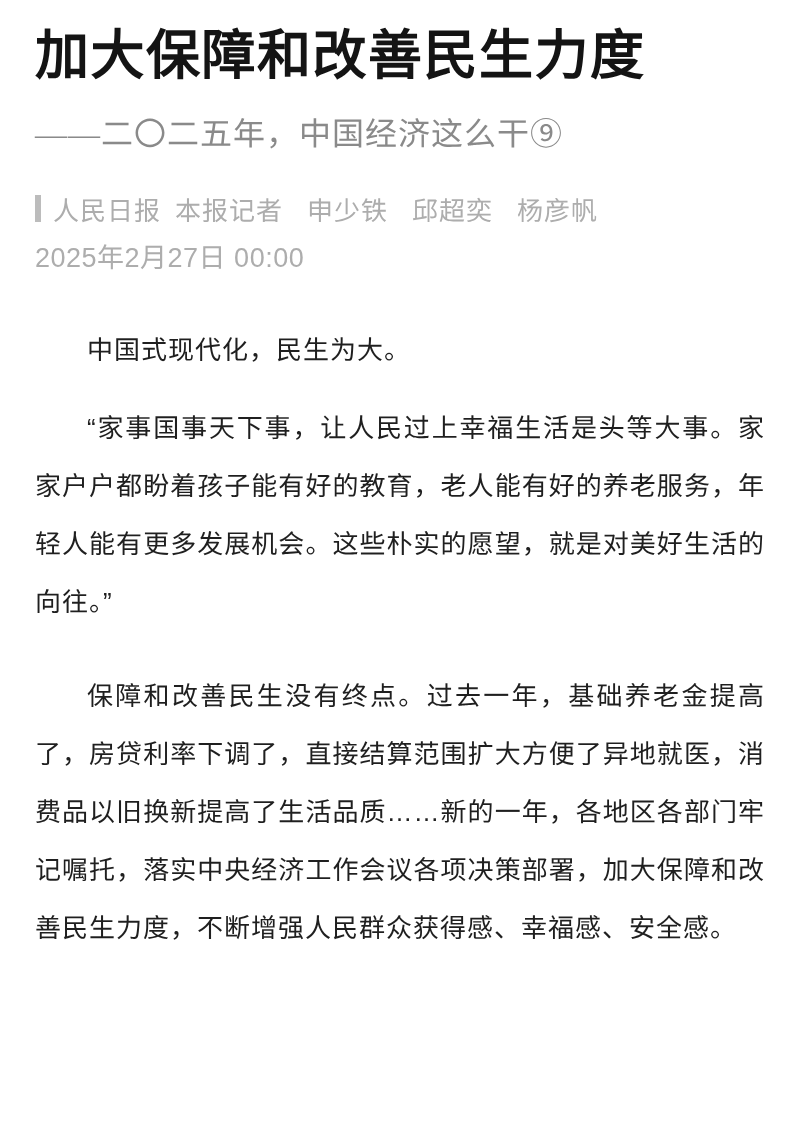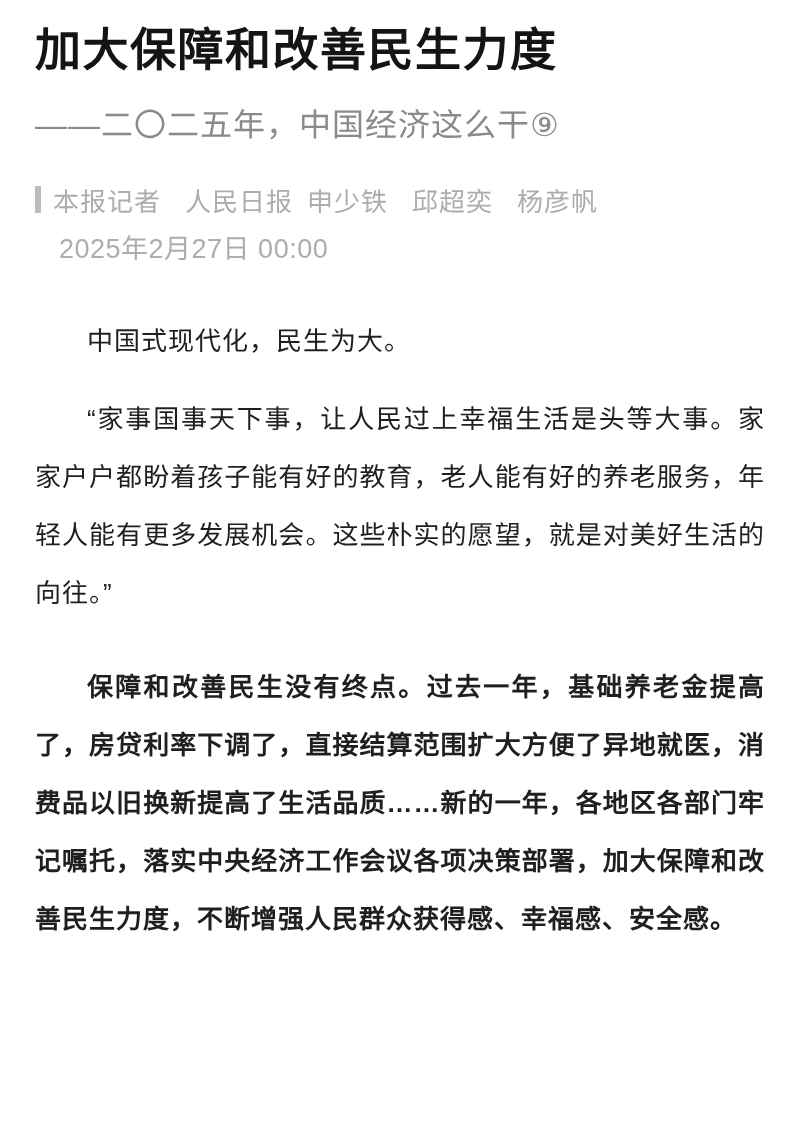--- a/index.html
+++ b/index.html
@@ -12,32 +12,33 @@
     height: 1146px;
     overflow: hidden;
     font-family: "Liberation Sans", "DejaVu Sans", sans-serif;
   }
   .article {
     padding: 20px 35px 0 35px;
   }
   .title {
     margin: 0;
     padding-top: 4px;
-    font-size: 46px;
+    font-size: 54px;
     line-height: 1.15;
     font-weight: 700;
     color: #141414;
     letter-spacing: 1.5px;
   }
   .subtitle {
     margin-top: 28px;
     font-size: 32px;
     line-height: 1.25;
     color: #8a8a8a;
     letter-spacing: 1px;
+    font-family: Liberation Serif, serif;
   }
   .byline {
     margin-top: 36px;
     display: flex;
     align-items: center;
     font-size: 26px;
     color: #adadad;
     letter-spacing: 1px;
   }
   .byline-bar {
@@ -49,50 +50,49 @@
     flex: 0 0 auto;
   }
   .byline .seg { margin-right: 14px; }
   .byline .author { margin-right: 24px; }
   .byline .author:last-child { margin-right: 5px; }
   .datetime {
     margin-top: 9px;
     font-size: 27px;
     color: #adadad;
     letter-spacing: 0.5px;
-    margin-left: 24px;
   }
   .body-text {
     margin-top: 46px;
   }
   .body-text p {
     margin: 0;
     font-size: 26px;
     line-height: 58px;
     color: #1f1f1f;
     letter-spacing: 1px;
     text-align: justify;
     text-indent: 2em;
   }
   .body-text p + p { margin-top: 20px; }
-  .body-text p.para-3 { margin-top: 36px; font-weight: bold; }
+  .body-text p.para-3 { margin-top: 36px; }
 </style>
 </head>
 <body>
 
 <div class="article">
 
   <h1 class="title">加大保障和改善民生力度</h1>
 
   <div class="subtitle">——二〇二五年，中国经济这么干⑨</div>
 
   <div class="byline">
     <span class="byline-bar"></span>
+    <span class="seg">人民日报</span>
     <span class="seg author">本报记者</span>
-    <span class="seg">人民日报</span>
     <span class="author">申少铁</span>
     <span class="author">邱超奕</span>
     <span class="author">杨彦帆</span>
   </div>
 
   <div class="datetime">2025年2月27日 00:00</div>
 
   <div class="body-text">
     <p class="para-1">中国式现代化，民生为大。</p>
     <p class="para-2">“家事国事天下事，让人民过上幸福生活是头等大事。家家户户都盼着孩子能有好的教育，老人能有好的养老服务，年轻人能有更多发展机会。这些朴实的愿望，就是对美好生活的向往。”</p>

